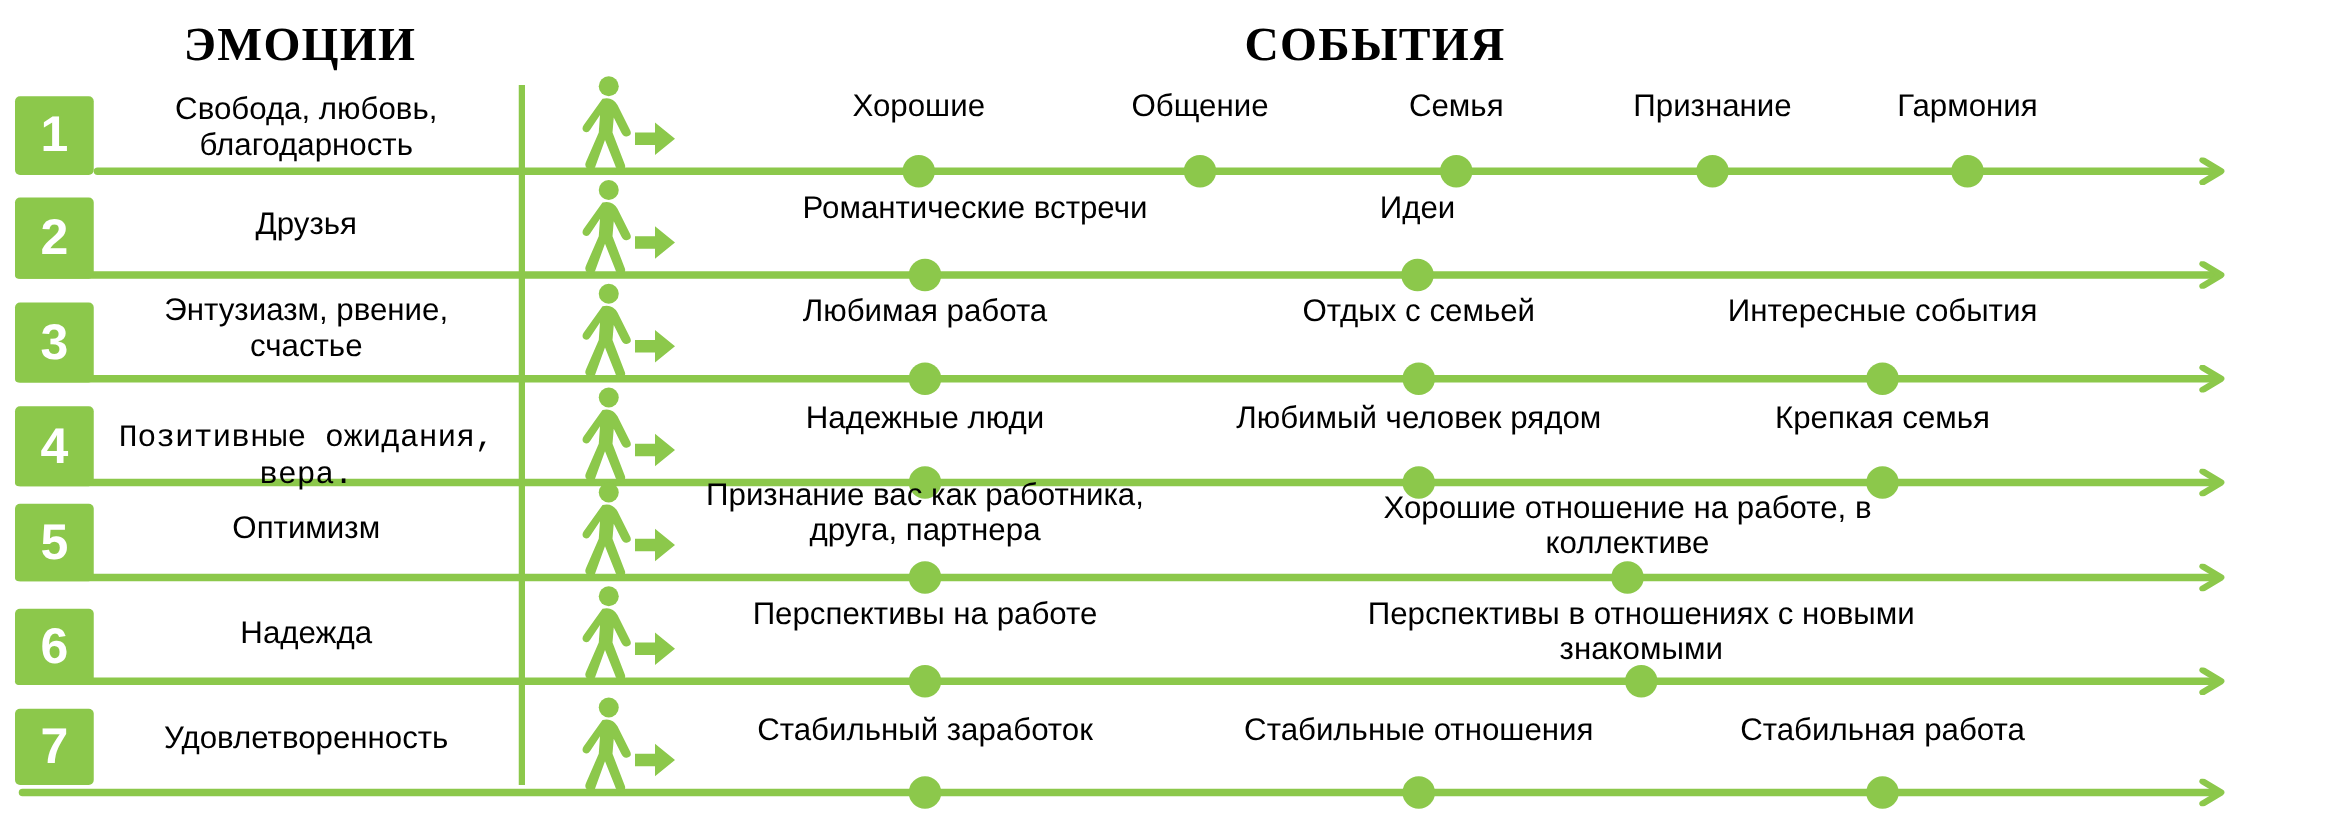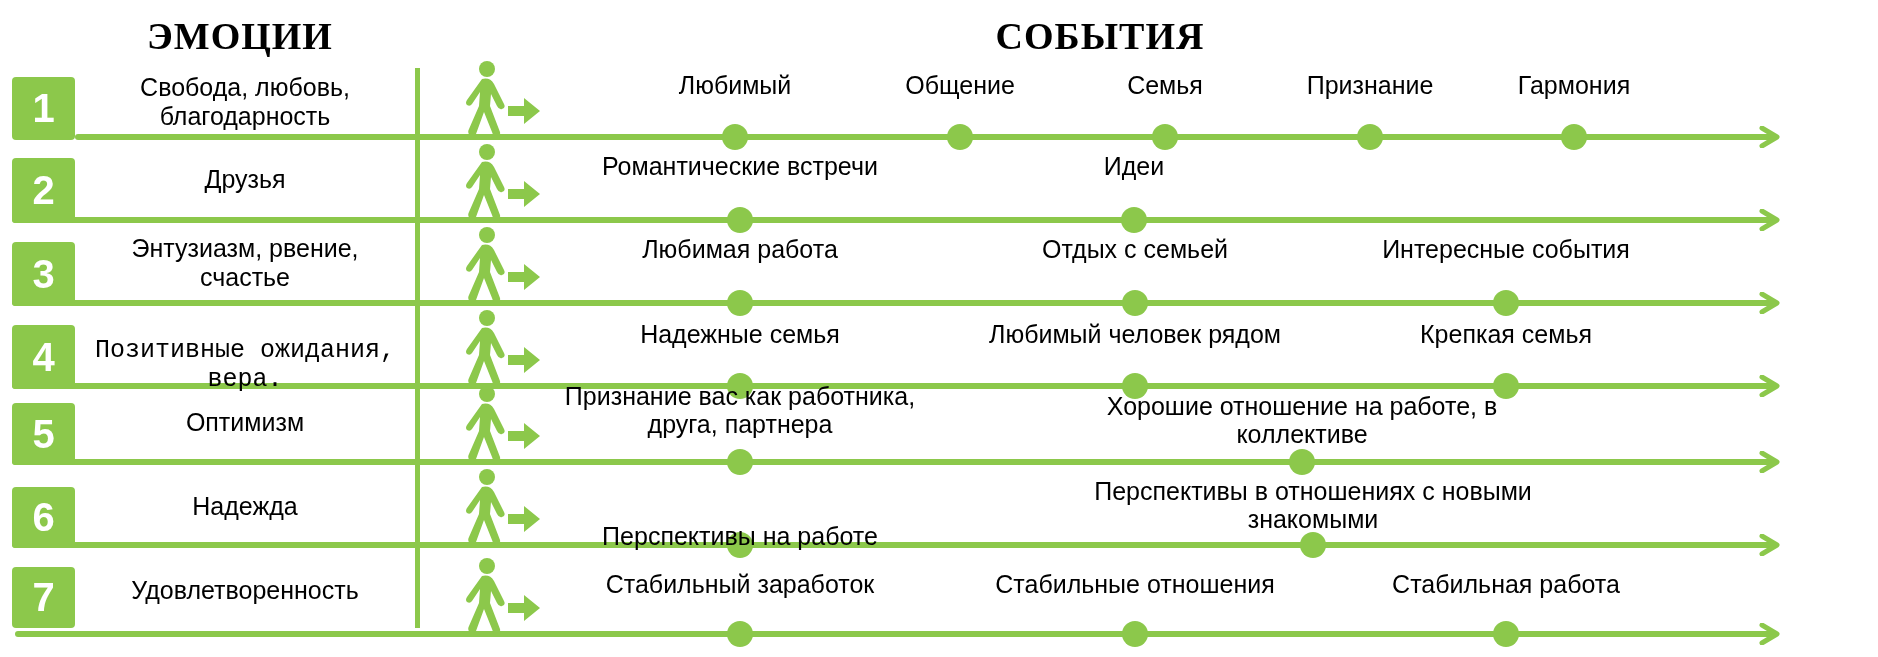--- a/index.html
+++ b/index.html
@@ -39,21 +39,21 @@
     <div class="emotion" style="top: 63px; height: 68px; align-items: flex-end;">
       <span>Свобода, любовь,
 благодарность</span>
     </div>
     <div class="walker" style="top: 60px;"><svg viewBox="0 0 82 76" width="82" height="76">
         <circle cx="27" cy="9" r="8" fill="#8CC84B"></circle>
         <path d="M22 19 Q30 17 34 24 L44 44 Q46 48 42 49 Q39 50 37 46 L31 34 L30 46 L40 72 Q41 76 36 76 Q33 76 32 72 L24 52 L16 74 Q14 77 10 75 Q7 73 9 69 L19 46 L20 32 L12 44 Q10 47 7 45 Q5 43 7 40 Z" fill="#8CC84B"></path>
         <path d="M48 46 L64 46 L64 38 L80 51 L64 64 L64 56 L48 56 Z" fill="#8CC84B"></path>
       </svg></div>
     <div class="dot" style="left: 722px; top: 124px;"></div>
-    <div class="event" style="left: 735px; top: 71px;">Любимый</div>
+    <div class="event" style="left: 735px; top: 71px;">Хорошие</div>
     <div class="dot" style="left: 947px; top: 124px;"></div>
     <div class="event" style="left: 960px; top: 71px;">Общение</div>
     <div class="dot" style="left: 1152px; top: 124px;"></div>
     <div class="event" style="left: 1165px; top: 71px;">Семья</div>
     <div class="dot" style="left: 1357px; top: 124px;"></div>
     <div class="event" style="left: 1370px; top: 71px;">Признание</div>
     <div class="dot" style="left: 1561px; top: 124px;"></div>
     <div class="event" style="left: 1574px; top: 71px;">Гармония</div>
     <div class="hline" style="left: 12px; top: 217px; width: 1764px;"></div>
     <svg class="arrowhead" viewBox="0 0 22 22" style="left: 1758px; top: 209px;">
@@ -62,21 +62,21 @@
     <div class="numbox" style="top: 158px; height: 65px;">2</div>
     <div class="emotion" style="top: 144px; height: 70px;">
       <span>Друзья</span>
     </div>
     <div class="walker" style="top: 143px;"><svg viewBox="0 0 82 76" width="82" height="76">
         <circle cx="27" cy="9" r="8" fill="#8CC84B"></circle>
         <path d="M22 19 Q30 17 34 24 L44 44 Q46 48 42 49 Q39 50 37 46 L31 34 L30 46 L40 72 Q41 76 36 76 Q33 76 32 72 L24 52 L16 74 Q14 77 10 75 Q7 73 9 69 L19 46 L20 32 L12 44 Q10 47 7 45 Q5 43 7 40 Z" fill="#8CC84B"></path>
         <path d="M48 46 L64 46 L64 38 L80 51 L64 64 L64 56 L48 56 Z" fill="#8CC84B"></path>
       </svg></div>
     <div class="dot" style="left: 727px; top: 207px;"></div>
-    <div class="event" style="left: 740px; top: 152px; text-align: right;">Романтические встречи</div>
+    <div class="event" style="left: 780px; top: 152px; text-align: right;">Романтические встречи</div>
     <div class="dot" style="left: 1121px; top: 207px;"></div>
     <div class="event" style="left: 1134px; top: 152px;">Идеи</div>
     <div class="hline" style="left: 12px; top: 300px; width: 1764px;"></div>
     <svg class="arrowhead" viewBox="0 0 22 22" style="left: 1758px; top: 292px;">
       <polyline points="4,2 19,11 4,20" fill="none" stroke="#8CC84B" stroke-width="5" stroke-linecap="round" stroke-linejoin="round"></polyline>
     </svg>
     <div class="numbox" style="top: 242px; height: 64px;">3</div>
     <div class="emotion" style="top: 228px; height: 69px;">
       <span>Энтузиазм, рвение,
 счастье</span>
@@ -100,21 +100,21 @@
     <div class="emotion" style="top: 330px; height: 69px; font-family: Liberation Mono, monospace;">
       <span>Позитивные ожидания,
 вера.</span>
     </div>
     <div class="walker" style="top: 309px;"><svg viewBox="0 0 82 76" width="82" height="76">
         <circle cx="27" cy="9" r="8" fill="#8CC84B"></circle>
         <path d="M22 19 Q30 17 34 24 L44 44 Q46 48 42 49 Q39 50 37 46 L31 34 L30 46 L40 72 Q41 76 36 76 Q33 76 32 72 L24 52 L16 74 Q14 77 10 75 Q7 73 9 69 L19 46 L20 32 L12 44 Q10 47 7 45 Q5 43 7 40 Z" fill="#8CC84B"></path>
         <path d="M48 46 L64 46 L64 38 L80 51 L64 64 L64 56 L48 56 Z" fill="#8CC84B"></path>
       </svg></div>
     <div class="dot" style="left: 727px; top: 373px;"></div>
-    <div class="event" style="left: 740px; top: 320px;">Надежные семья</div>
+    <div class="event" style="left: 740px; top: 320px;">Надежные люди</div>
     <div class="dot" style="left: 1122px; top: 373px;"></div>
     <div class="event" style="left: 1135px; top: 320px;">Любимый человек рядом</div>
     <div class="dot" style="left: 1493px; top: 373px;"></div>
     <div class="event" style="left: 1506px; top: 320px;">Крепкая семья</div>
     <div class="hline" style="left: 12px; top: 459px; width: 1764px;"></div>
     <svg class="arrowhead" viewBox="0 0 22 22" style="left: 1758px; top: 451px;">
       <polyline points="4,2 19,11 4,20" fill="none" stroke="#8CC84B" stroke-width="5" stroke-linecap="round" stroke-linejoin="round"></polyline>
     </svg>
     <div class="numbox" style="top: 403px; height: 62px;">5</div>
     <div class="emotion" style="top: 389px; height: 67px;">
@@ -138,21 +138,21 @@
     <div class="numbox" style="top: 487px; height: 61px;">6</div>
     <div class="emotion" style="top: 473px; height: 66px;">
       <span>Надежда</span>
     </div>
     <div class="walker" style="top: 468px;"><svg viewBox="0 0 82 76" width="82" height="76">
         <circle cx="27" cy="9" r="8" fill="#8CC84B"></circle>
         <path d="M22 19 Q30 17 34 24 L44 44 Q46 48 42 49 Q39 50 37 46 L31 34 L30 46 L40 72 Q41 76 36 76 Q33 76 32 72 L24 52 L16 74 Q14 77 10 75 Q7 73 9 69 L19 46 L20 32 L12 44 Q10 47 7 45 Q5 43 7 40 Z" fill="#8CC84B"></path>
         <path d="M48 46 L64 46 L64 38 L80 51 L64 64 L64 56 L48 56 Z" fill="#8CC84B"></path>
       </svg></div>
     <div class="dot" style="left: 727px; top: 532px;"></div>
-    <div class="event" style="left: 740px; top: 477px; margin-top: 45px;">Перспективы на работе</div>
+    <div class="event" style="left: 740px; top: 477px;">Перспективы на работе</div>
     <div class="dot" style="left: 1300px; top: 532px;"></div>
     <div class="event" style="left: 1313px; top: 477px;">Перспективы в отношениях с новыми знакомыми</div>
     <div class="hline" style="left: 15px; top: 631px; width: 1761px;"></div>
     <svg class="arrowhead" viewBox="0 0 22 22" style="left: 1758px; top: 623px;">
       <polyline points="4,2 19,11 4,20" fill="none" stroke="#8CC84B" stroke-width="5" stroke-linecap="round" stroke-linejoin="round"></polyline>
     </svg>
     <div class="numbox" style="top: 567px; height: 61px;">7</div>
     <div class="emotion" style="top: 553px; height: 75px; justify-content: center;">
       <span>Удовлетворенность</span>
     </div>

